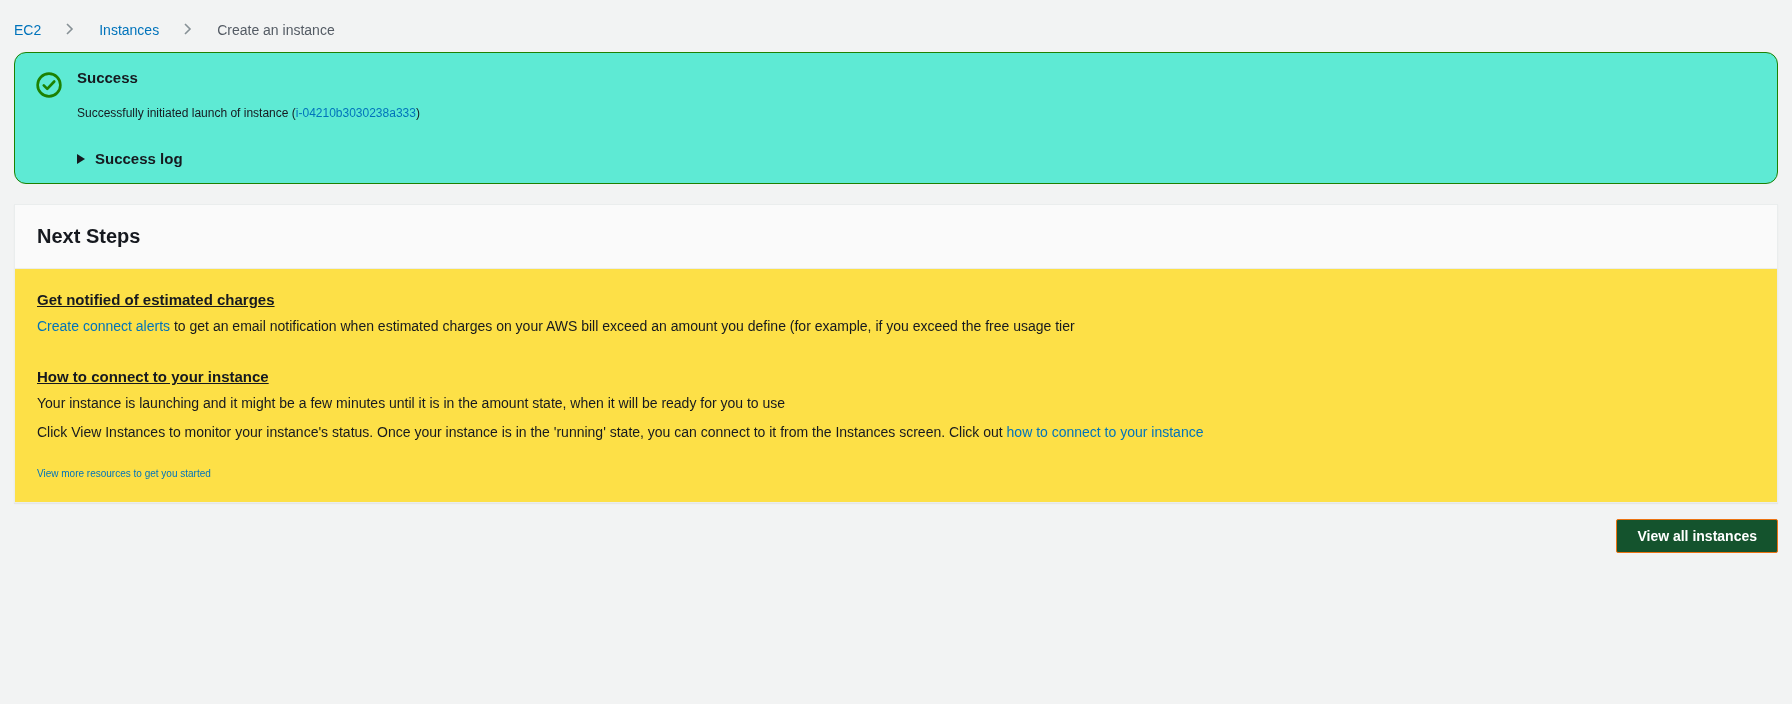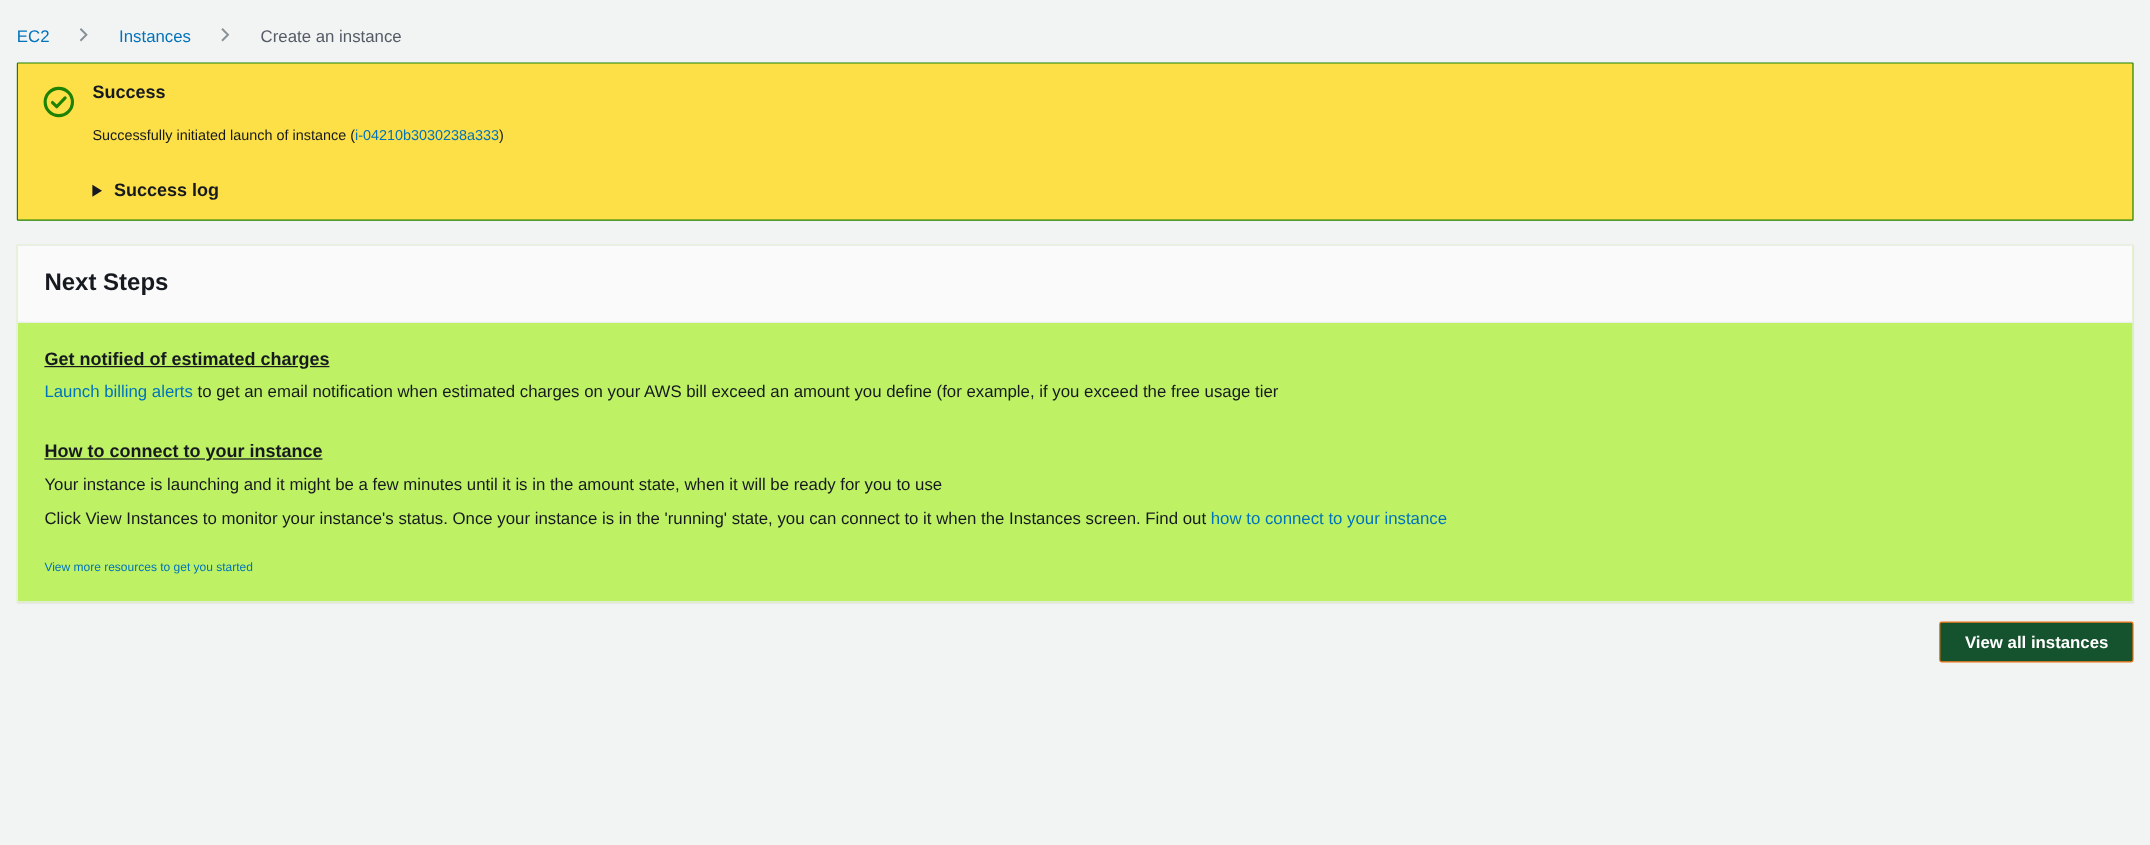--- a/index.html
+++ b/index.html
@@ -31,22 +31,22 @@
       font-size: 14px;
     }
     .breadcrumb .current {
       color: #545b64;
     }
     
     
     .alert-success {
       margin: 0 6px;
       border: 1px solid #1d8102;
-      background: #fde047;
-      border-radius: 1px;
+      background: #5eead4;
+      border-radius: 12px;
       padding: 16px 20px 16px 20px;
       display: flex;
       gap: 14px;
       align-items: flex-start;
     }
     .success-icon {
       flex-shrink: 0;
       width: 28px;
       height: 28px;
       margin-top: 2px;
@@ -84,21 +84,21 @@
     }
     .expand-label {
       font-weight: 700;
       font-size: 15px;
       color: #16191f;
     }
     
     
     .panel {
       margin: 20px 6px 0 6px;
-      background: #bef264;
+      background: #fde047;
       border: 1px solid #eaeded;
       box-shadow: 0 1px 1px rgba(0,0,0,0.05);
     }
     .panel-header {
       background: #fafafa;
       padding: 20px 22px;
       border-bottom: 1px solid #eaeded;
     }
     .panel-header h2 {
       font-size: 20px;
@@ -190,29 +190,29 @@
 
 <div class="panel">
   <div class="panel-header">
     <h2>Next Steps</h2>
   </div>
   <div class="panel-body">
 
     <div class="section-block">
       <div class="section-title">Get notified of estimated charges</div>
       <div class="section-text">
-        <a href="#">Launch billing alerts</a><span> to get an email notification when estimated charges on your AWS bill exceed an amount you define (for example, if you exceed the free usage tier</span>
+        <a href="#">Create connect alerts</a><span> to get an email notification when estimated charges on your AWS bill exceed an amount you define (for example, if you exceed the free usage tier</span>
       </div>
     </div>
 
     <div class="section-block">
       <div class="section-title">How to connect to your instance</div>
       <div class="section-text">Your instance is launching and it might be a few minutes until it is in the amount state, when it will be ready for you to use</div>
       <div class="section-text">
-        <span>Click View Instances to monitor your instance's status. Once your instance is in the 'running' state, you can connect to it when the Instances screen. Find out </span><a href="#">how to connect to your instance</a>
+        <span>Click View Instances to monitor your instance's status. Once your instance is in the 'running' state, you can connect to it from the Instances screen. Click out </span><a href="#">how to connect to your instance</a>
       </div>
       <a href="#" class="standalone-link">View more resources to get you started</a>
     </div>
 
   </div>
 </div>
 
 <div class="footer-actions">
   <button class="btn-primary">View all instances</button>
 </div>

